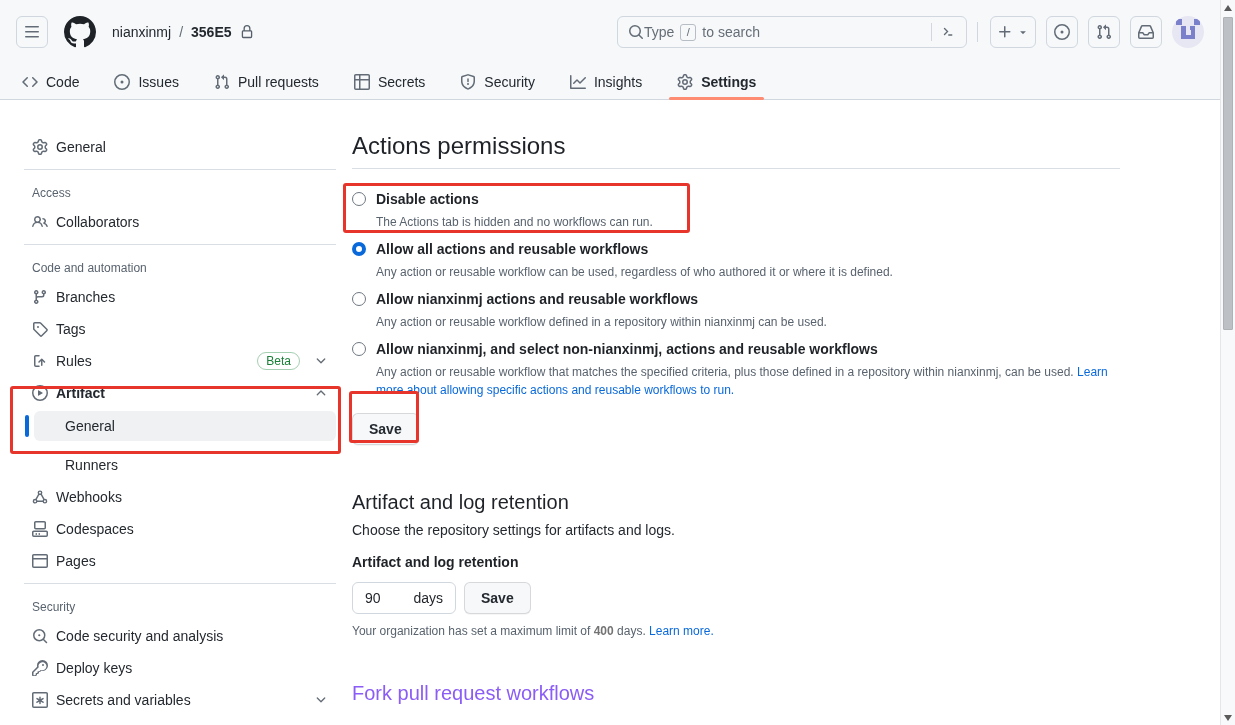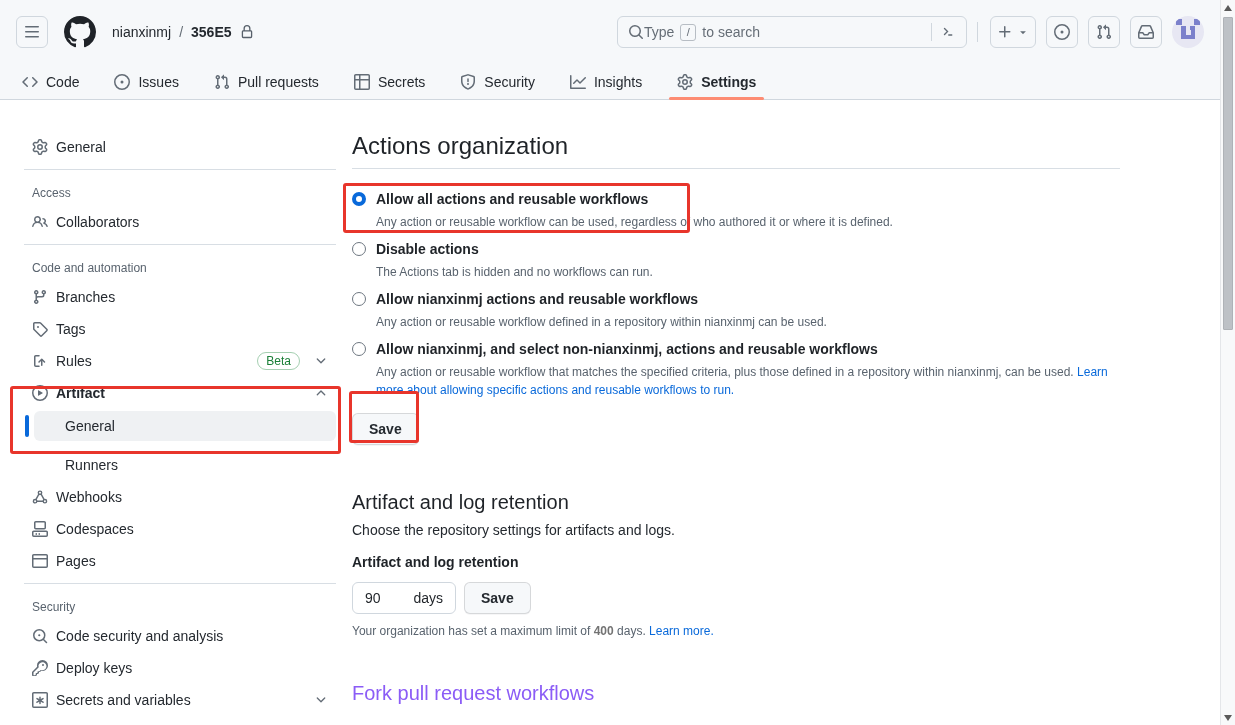--- a/index.html
+++ b/index.html
@@ -436,36 +436,36 @@
             <use href="#i-asterisk-box"></use>
           </svg>
         <span class="slabel">Secrets and variables</span>
         <svg class="side-chevron" width="14" height="14" fill="currentColor">
             <use href="#i-chevron-down"></use>
           </svg>
       </div>
     </aside>
 
     <main class="main">
-      <h2 class="h2">Actions organization</h2>
+      <h2 class="h2">Actions permissions</h2>
+
+      <div class="option">
+        <div class="option-head">
+          <span class="radio"></span>
+          <span class="option-label">Disable actions</span>
+        </div>
+        <div class="option-desc">The Actions tab is hidden and no workflows can run.</div>
+      </div>
 
       <div class="option">
         <div class="option-head">
           <span class="radio checked"></span>
           <span class="option-label">Allow all actions and reusable workflows</span>
         </div>
         <div class="option-desc">Any action or reusable workflow can be used, regardless of who authored it or where it is defined.</div>
-      </div>
-
-      <div class="option">
-        <div class="option-head">
-          <span class="radio"></span>
-          <span class="option-label">Disable actions</span>
-        </div>
-        <div class="option-desc">The Actions tab is hidden and no workflows can run.</div>
       </div>
 
       <div class="option">
         <div class="option-head">
           <span class="radio"></span>
           <span class="option-label">Allow nianxinmj actions and reusable workflows</span>
         </div>
         <div class="option-desc">Any action or reusable workflow defined in a repository within nianxinmj can be used.</div>
       </div>
 

